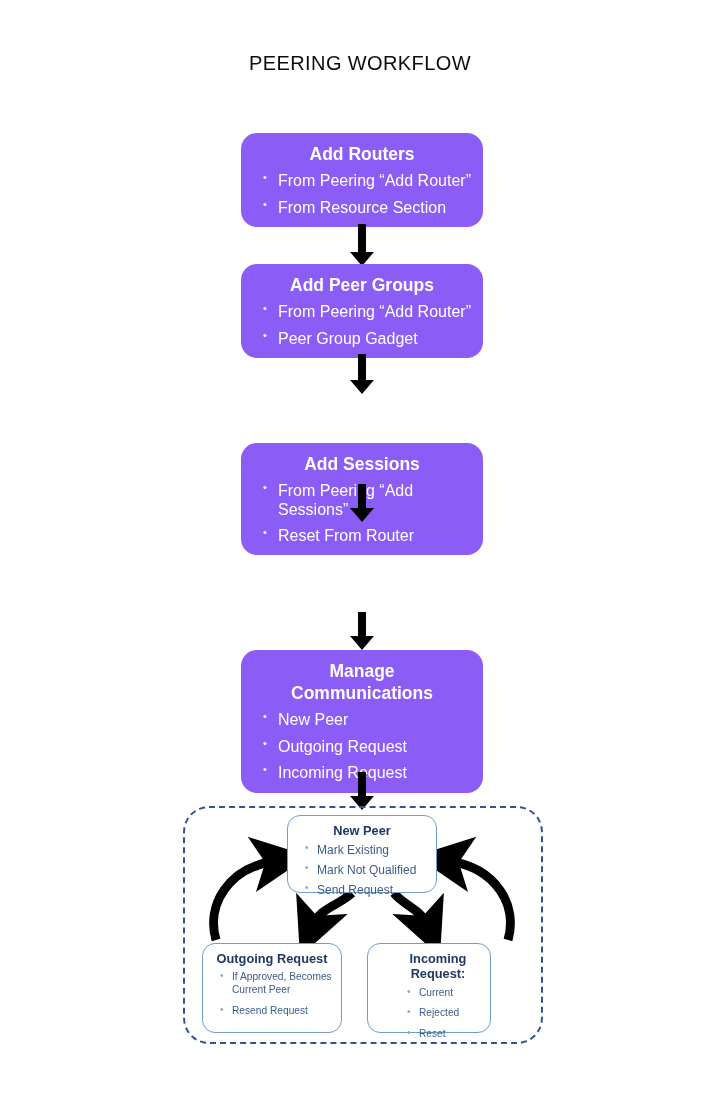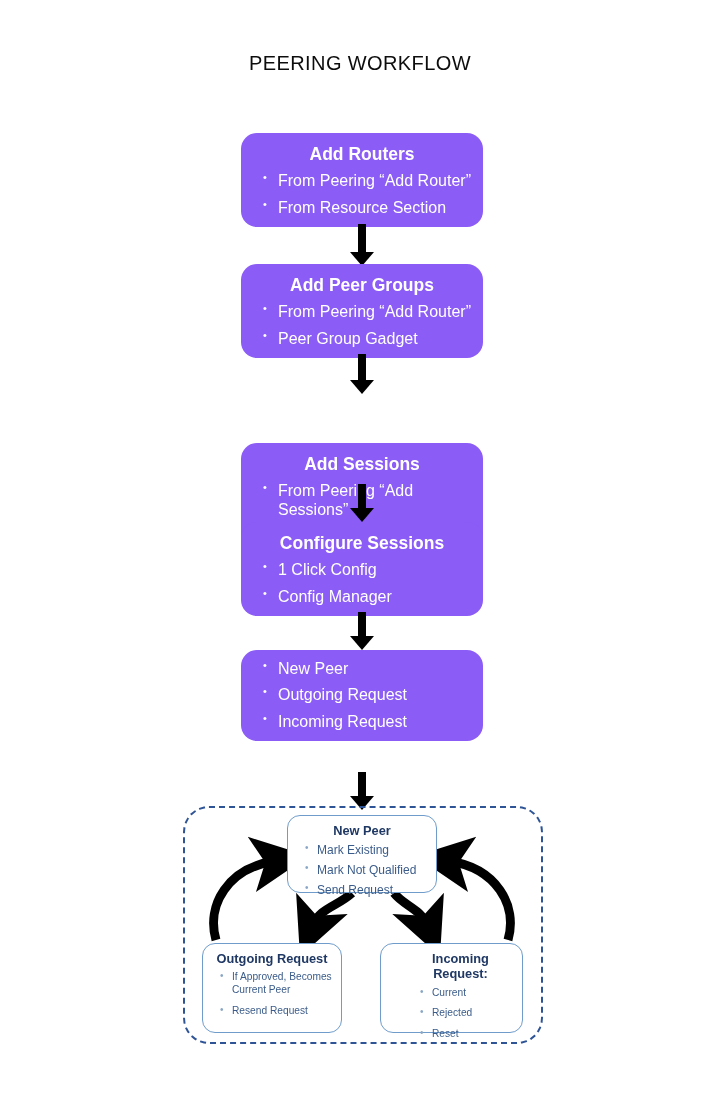--- a/index.html
+++ b/index.html
@@ -170,23 +170,23 @@
     left: 202px;
     top: 943px;
     width: 140px;
     height: 90px;
     padding-top: 7px;
   }
   #box-outgoing ul { padding-left: 8px; }
   #box-outgoing li { margin-bottom: 9px; }
 
   #box-incoming {
-    left: 380px;
+    left: 367px;
     top: 943px;
-    width: 143px;
+    width: 124px;
     height: 90px;
     padding-top: 7px;
     padding-left: 22px;
   }
   #box-incoming ul { padding-left: 12px; }
   #box-incoming li { margin-bottom: 8px; }
 
   
   #curves {
     position: absolute;
@@ -235,34 +235,31 @@
       <li>From  Peering “Add Sessions”</li>
       <li>Reset  From Router</li>
     </ul>
   </div>
 
   <div class="down-arrow" style="top:484px; height:44px;">
     <div class="shaft" style="height:26px;"></div>
     <div class="head" style="top:24px;"></div>
   </div>
 
-  <div class="flowbox" id="box-configure">
-    <div class="bx-title">Configure Sessions</div>
-    <ul>
-      <li>1 Click Config</li>
-      <li>Config Manager</li>
-    </ul>
-  </div>
 
   <div class="down-arrow" style="top:612px; height:44px;">
     <div class="shaft" style="height:26px;"></div>
     <div class="head" style="top:24px;"></div>
   </div>
 
   <div class="flowbox" id="box-manage">
+    <div class="bx-title">
+      <span>Manage</span><br>
+      <span>Communications</span>
+    </div>
     <ul>
       <li>New Peer</li>
       <li>Outgoing Request</li>
       <li>Incoming Request</li>
     </ul>
   </div>
 
   <div class="down-arrow" style="top:772px; height:48px;">
     <div class="shaft" style="height:26px;"></div>
     <div class="head" style="top:24px;"></div>

